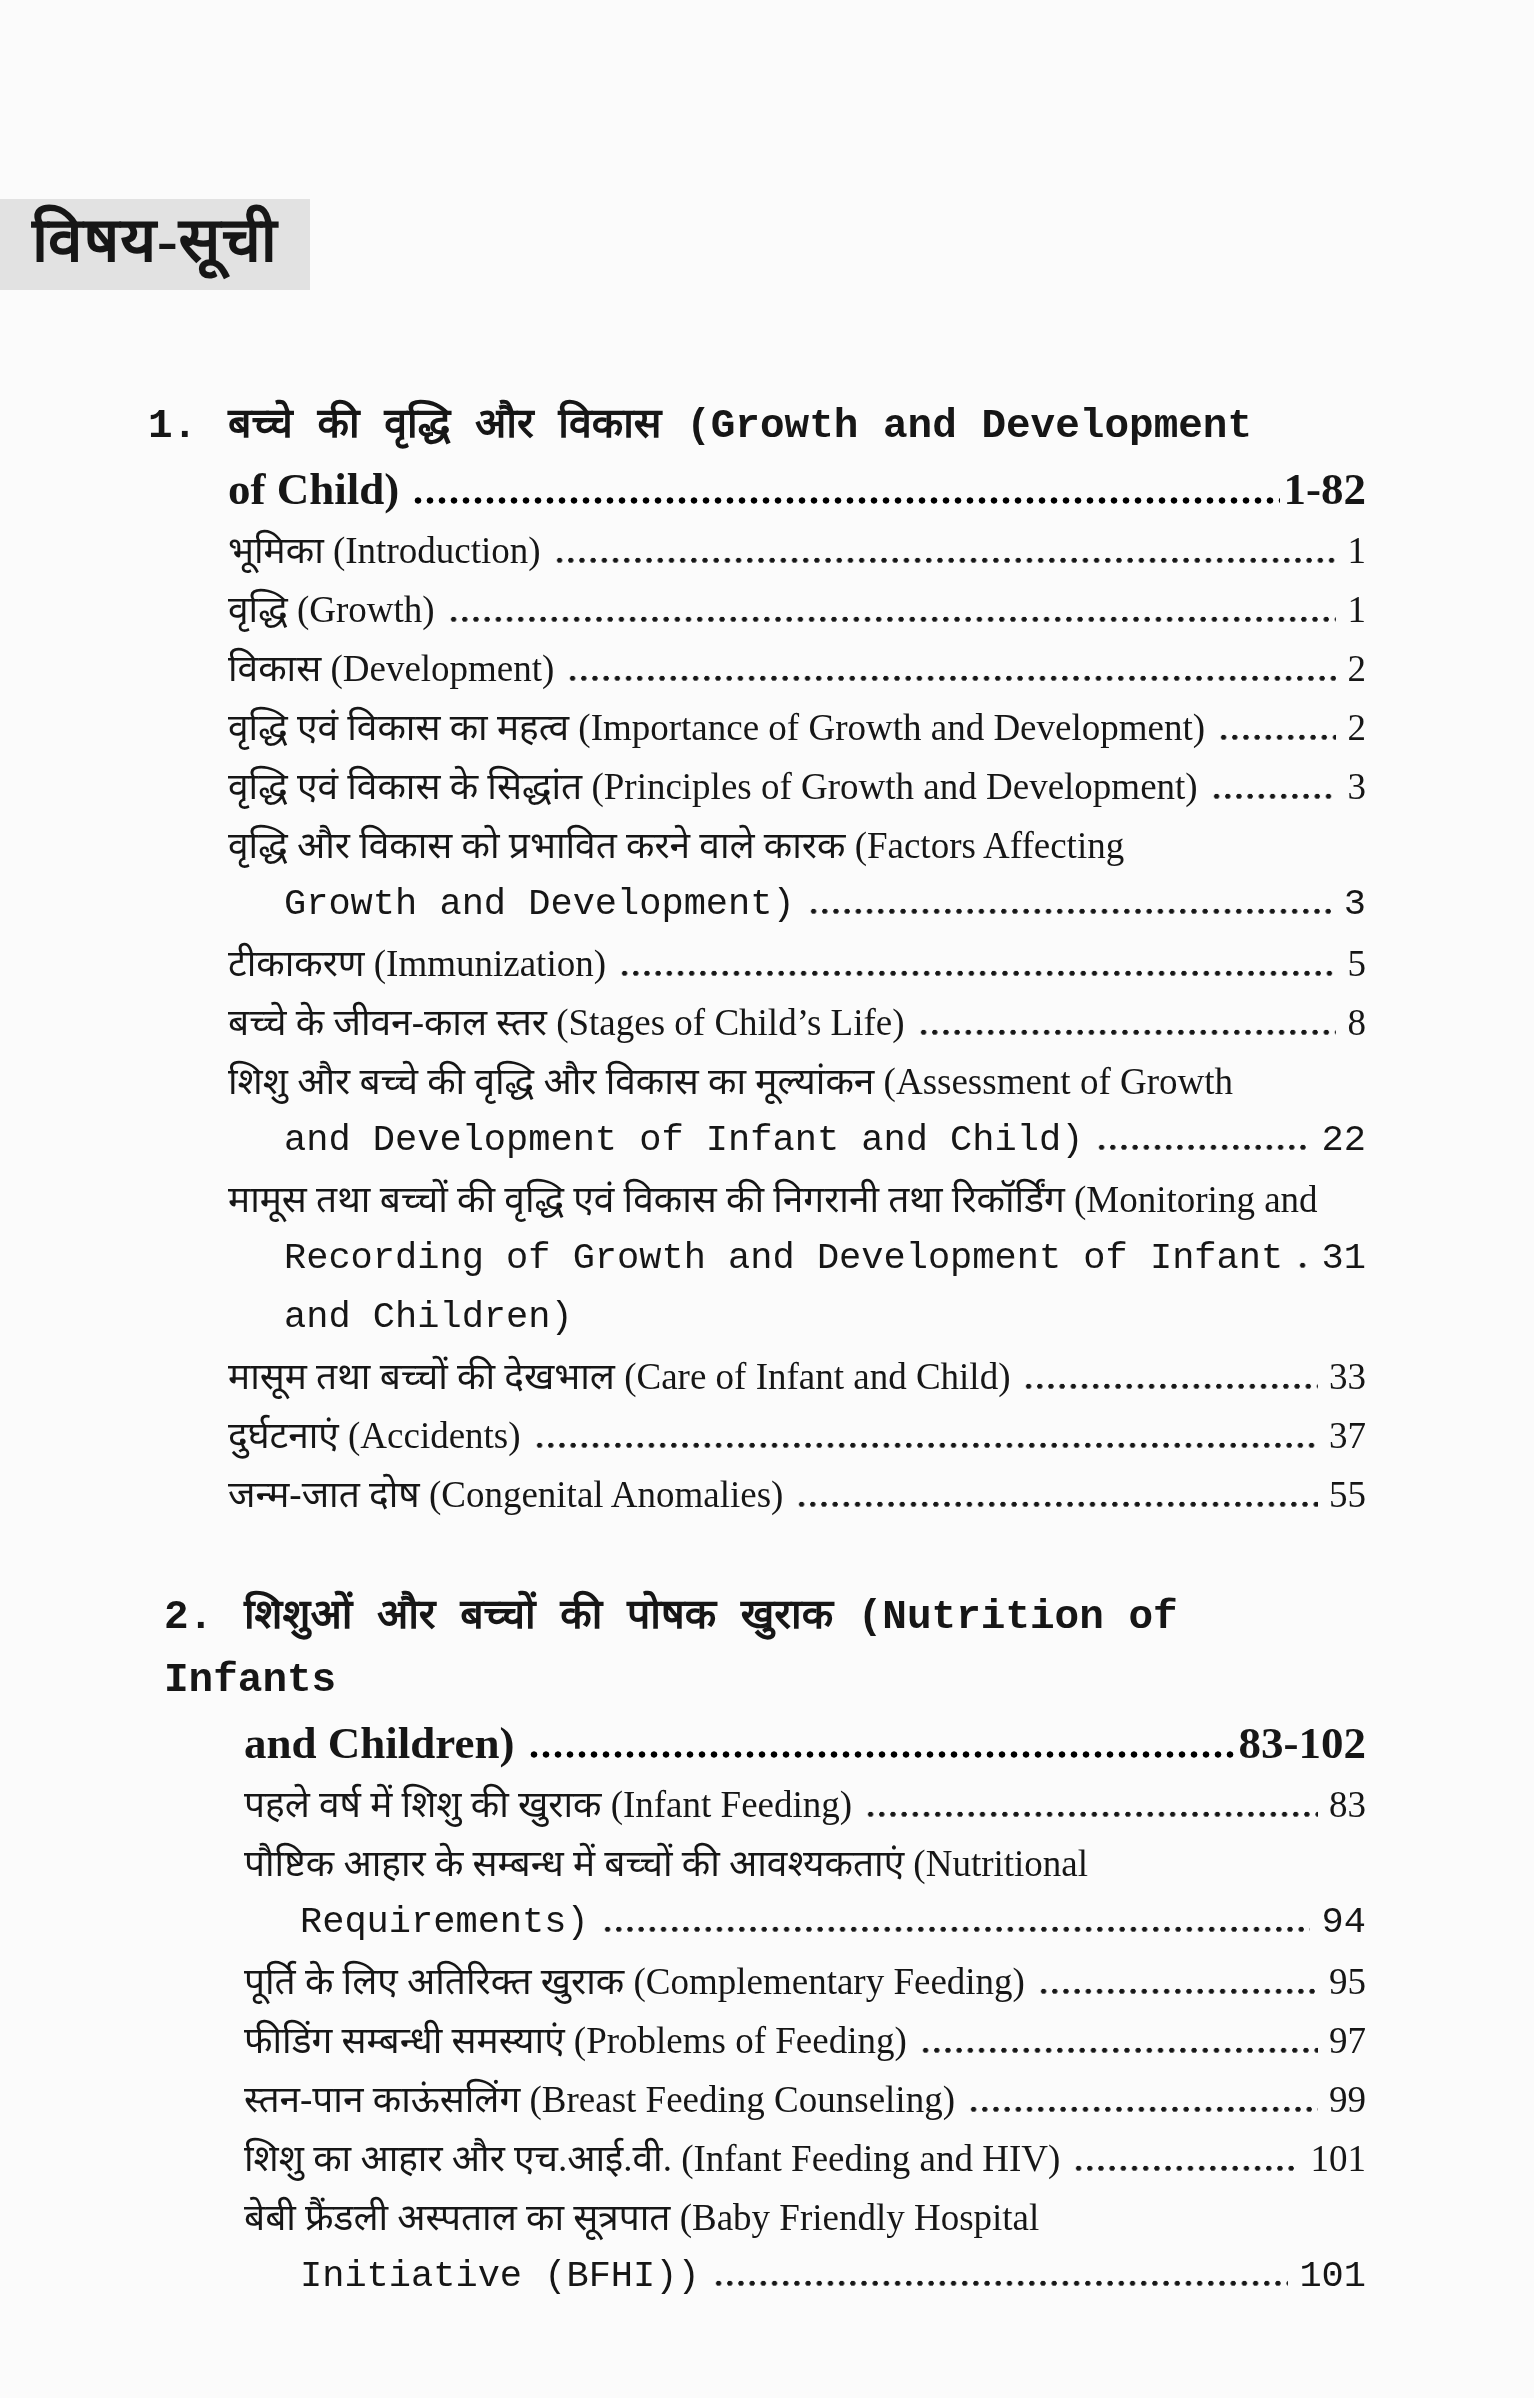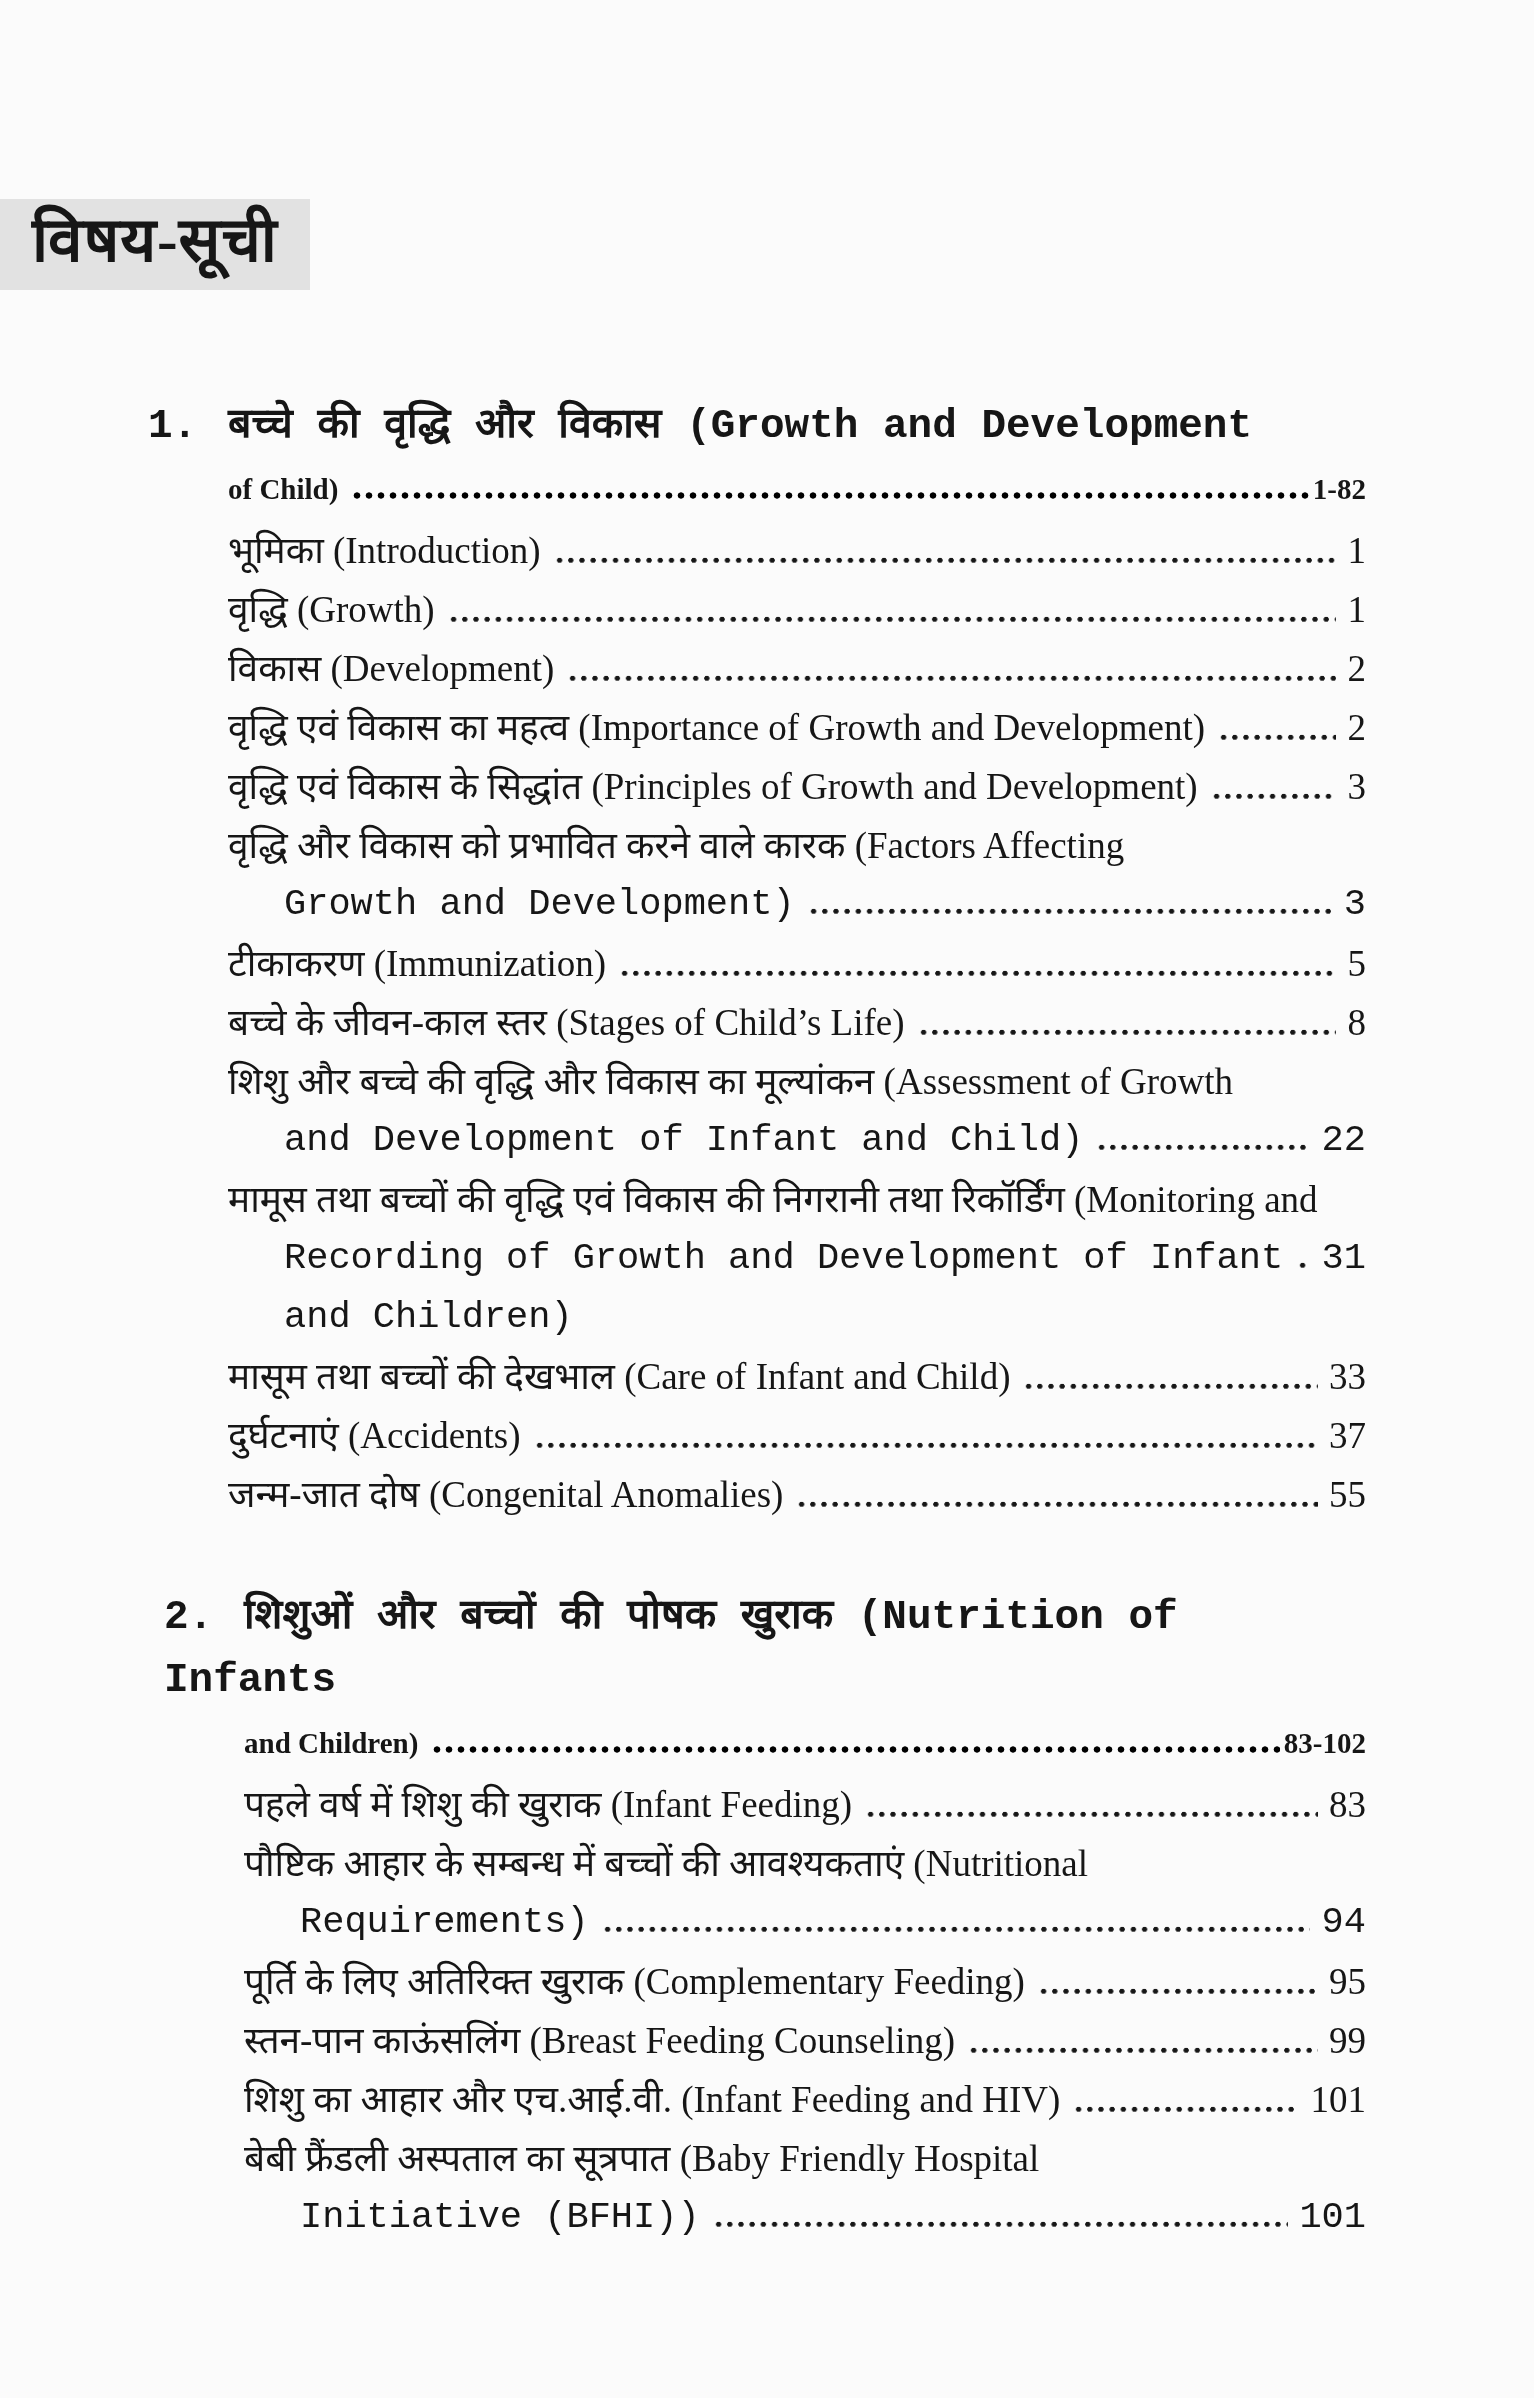--- a/index.html
+++ b/index.html
@@ -28,21 +28,21 @@
   .chapter + .chapter { margin-top: 62px; margin-left: 16px; }
   .ch-line1 {
     font-size: 41px;
     font-weight: 700;
     line-height: 63px;
     font-family: Liberation Mono, monospace;
   }
   .ch-num { display: inline-block; width: 80px; }
   .row { display: flex; align-items: baseline; }
   .ch-line2 {
-    font-size: 29px;
+    font-size: 45px;
     font-weight: 700;
     line-height: 63px;
     padding-left: 80px;
   }
   .leader {
     flex: 1 1 17px;
     min-width: 0;
     height: 6.6px;
     margin: 0 11.2px 0 13px;
     background-image: radial-gradient(circle, #161616 2.3px, rgba(22,22,22,0) 2.9px);
@@ -239,20 +239,28 @@
 
   <div class="entry">
     <div></div>
     <div class="row entry-last">
       <span>पूर्ति के लिए अतिरिक्त खुराक (Complementary Feeding)</span>
       <span class="leader"></span>
       <span class="entry-page">95</span>
     </div>
   </div>
 
+  <div class="entry">
+    <div></div>
+    <div class="row entry-last">
+      <span>फीडिंग सम्बन्धी समस्याएं (Problems of Feeding)</span>
+      <span class="leader"></span>
+      <span class="entry-page">97</span>
+    </div>
+  </div>
 
   <div class="entry">
     <div></div>
     <div class="row entry-last">
       <span>स्तन-पान काऊंसलिंग  (Breast Feeding Counseling)</span>
       <span class="leader"></span>
       <span class="entry-page">99</span>
     </div>
   </div>
 

